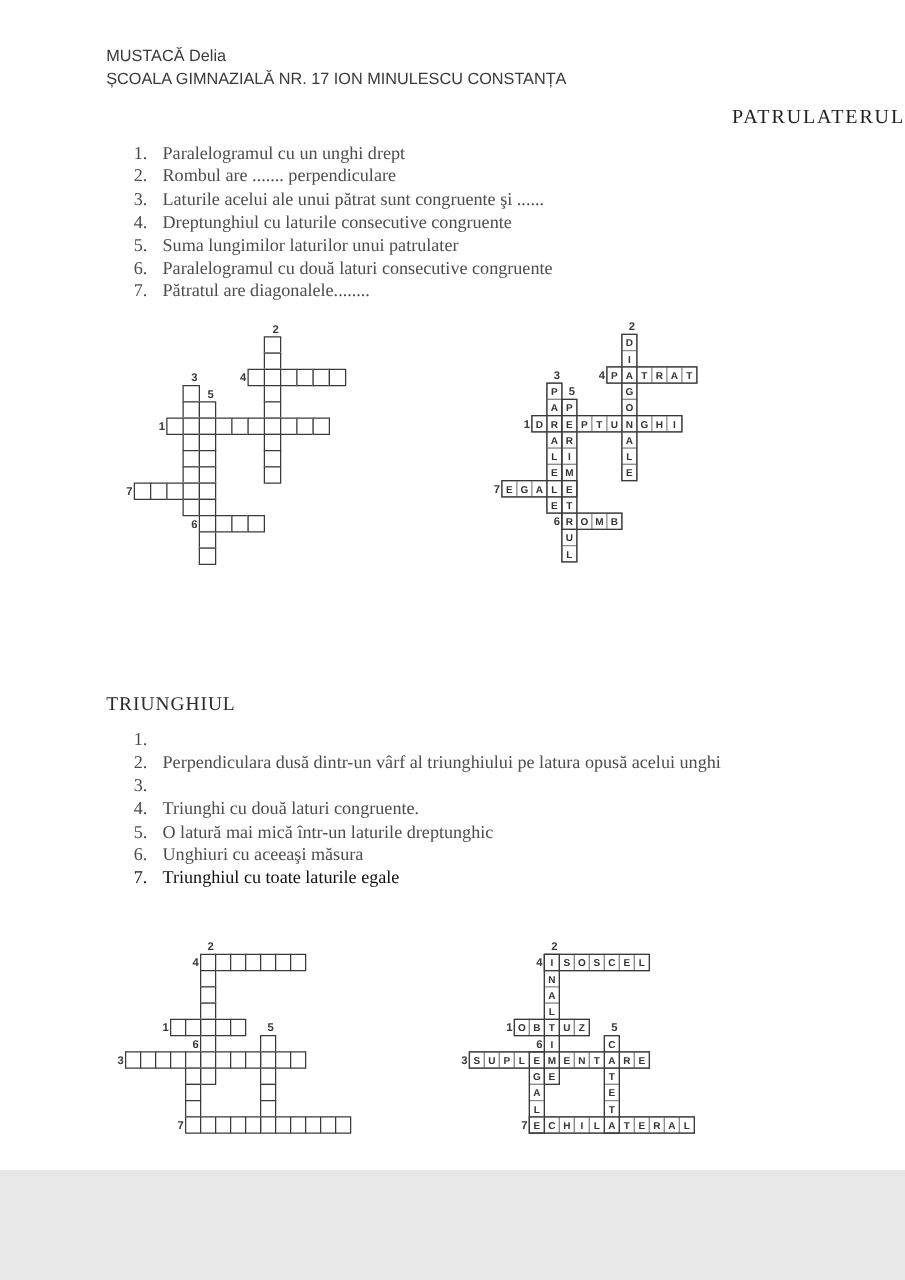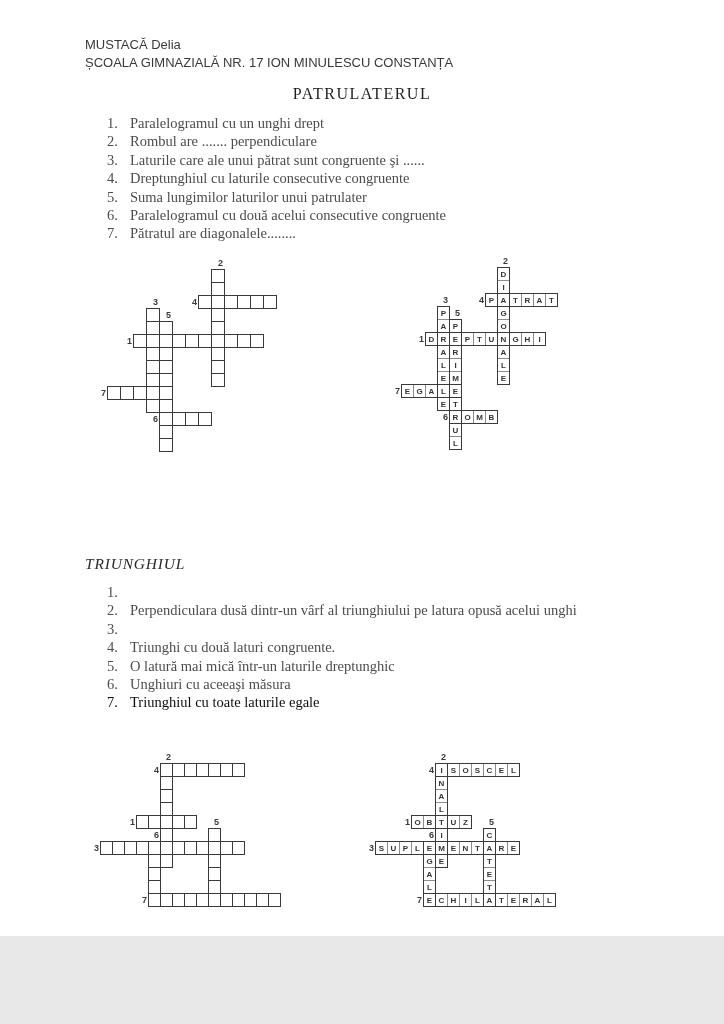--- a/index.html
+++ b/index.html
@@ -52,46 +52,46 @@
 </head>
 <body>
 
 <div class="page">
 
   <div class="doc-header">
     <div>MUSTACĂ Delia</div>
     <div>ȘCOALA GIMNAZIALĂ NR. 17 ION MINULESCU CONSTANȚA</div>
   </div>
 
-  <h1 class="title-center" style="margin:0;">PATRULATERUL</h1>
+  <h1 class="title-center" style="margin:0;text-align:right;">PATRULATERUL</h1>
 
   <div class="clues clues-1">
       <div class="clue">
         <span class="clue-num">1.</span>
         <span>Paralelogramul cu un unghi drept</span>
       </div>
       <div class="clue">
         <span class="clue-num">2.</span>
         <span>Rombul are ....... perpendiculare</span>
       </div>
       <div class="clue">
         <span class="clue-num">3.</span>
-        <span>Laturile care ale unui pătrat sunt congruente şi ......</span>
+        <span>Laturile acelui ale unui pătrat sunt congruente şi ......</span>
       </div>
       <div class="clue">
         <span class="clue-num">4.</span>
         <span>Dreptunghiul cu laturile consecutive congruente</span>
       </div>
       <div class="clue">
         <span class="clue-num">5.</span>
         <span>Suma lungimilor laturilor unui patrulater</span>
       </div>
       <div class="clue">
         <span class="clue-num">6.</span>
-        <span>Paralelogramul cu două acelui consecutive congruente</span>
+        <span>Paralelogramul cu două laturi consecutive congruente</span>
       </div>
       <div class="clue">
         <span class="clue-num">7.</span>
         <span>Pătratul are diagonalele........</span>
       </div>
     </div>
 
   <div class="cw" style="left: 94px; top: 256px; width: 183px; height: 196px;">
       <div class="cw-cell" style="left: 117px; top: 13px; width: 14px; height: 14px;"></div>
       <div class="cw-cell" style="left: 117px; top: 26px; width: 14px; height: 14px;"></div>
@@ -202,21 +202,21 @@
       <div class="cw-word-outline" style="left: 60px; top: 156px; width: 49px; height: 14px;"></div>
       <div class="cw-label" style="left: 108px; top: 0px; width: 13px; height: 14px;">2</div>
       <div class="cw-label" style="left: 84px; top: 39px; width: 13px; height: 14px;">4</div>
       <div class="cw-label" style="left: 48px; top: 39px; width: 13px; height: 14px;">3</div>
       <div class="cw-label" style="left: 60px; top: 52px; width: 13px; height: 14px;">5</div>
       <div class="cw-label" style="left: 24px; top: 78px; width: 13px; height: 14px;">1</div>
       <div class="cw-label" style="left: 0px; top: 130px; width: 13px; height: 14px;">7</div>
       <div class="cw-label" style="left: 48px; top: 156px; width: 13px; height: 14px;">6</div>
     </div>
 
-  <h2 class="title-left" style="margin:0;font-style:italic;">TRIUNGHIUL</h2>
+  <h2 class="title-left" style="margin:0;">TRIUNGHIUL</h2>
 
   <div class="clues clues-2">
       <div class="clue">
         <span class="clue-num">1.</span>
       </div>
       <div class="clue">
         <span class="clue-num">2.</span>
         <span>Perpendiculara dusă dintr-un vârf al triunghiului pe latura opusă acelui unghi</span>
       </div>
       <div class="clue">

